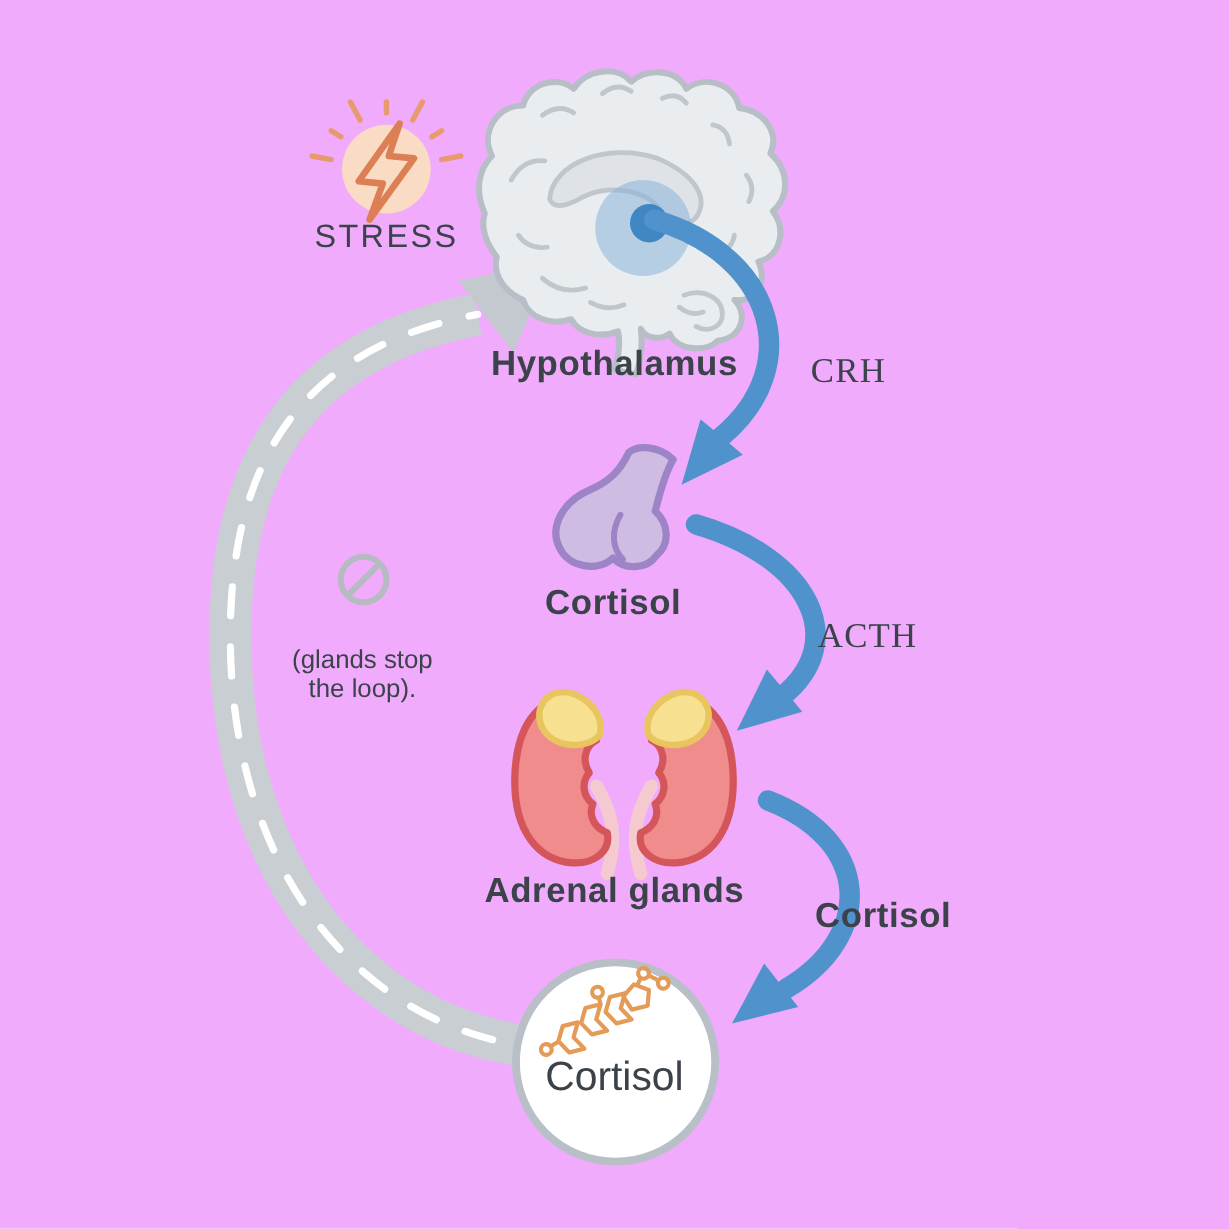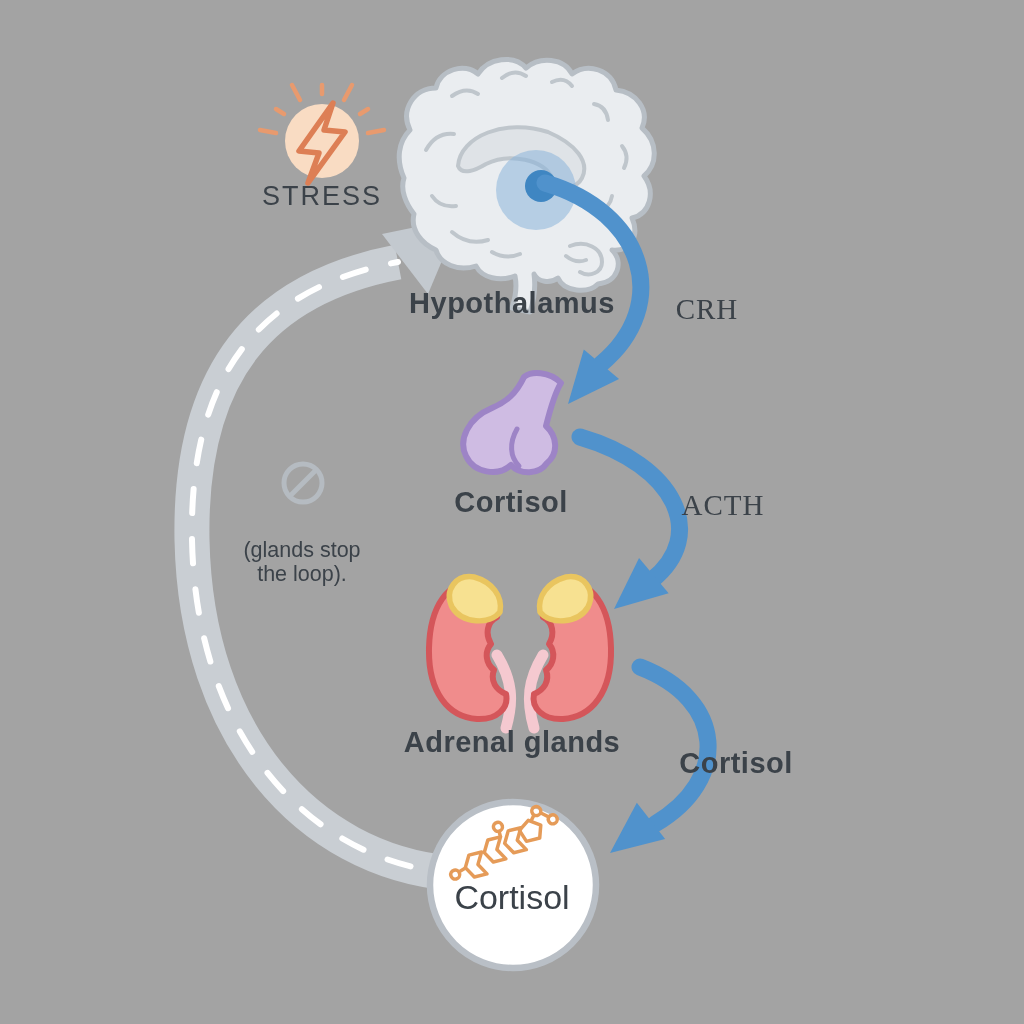--- a/index.html
+++ b/index.html
@@ -1,17 +1,17 @@
 <!DOCTYPE html>
 <html><head>
 <meta charset="utf-8">
 <style>
   html,body{margin:0;padding:0;background:#ffffff;}
   .stage{
-    position:relative;width:1024px;height:1024px;background:#a3a3a3;overflow:hidden;
+    position:relative;width:1024px;height:1024px;background:#f0abfc;overflow:hidden;
     font-family:"Liberation Sans", sans-serif;color:#3b4249;
   }
   .stage svg{position:absolute;left:0;top:0;}
   .lbl{
     position:absolute;transform:translate(-50%,-50%);
     white-space:pre-line;text-align:center;color:#3b4249;line-height:1.15;
   }
   .lbl-stress{font-size:27px;font-weight:500;letter-spacing:2px;}
   .lbl-node{font-size:29px;font-weight:700;letter-spacing:0.5px;}
   .lbl-hormone{font-size:29px;font-weight:400;letter-spacing:1px;font-family:Liberation Serif, serif;}
@@ -162,21 +162,21 @@
   </svg>
 
   <div class="lbl lbl-stress" style="left:322px;top:197px;">STRESS</div>
 
   <div class="lbl lbl-node" style="left:512px;top:304px;">Hypothalamus</div>
 
   <div class="lbl lbl-hormone" style="left:707px;top:310px;">CRH</div>
 
   <div class="lbl lbl-node" style="left:511px;top:503px;">Cortisol</div>
 
-  <div class="lbl lbl-hormone" style="left:723px;top:506px;">ACTH</div>
+  <div class="lbl lbl-hormone" style="left:723px;top:531px;">ACTH</div>
 
   <div class="lbl lbl-node" style="left:512px;top:743px;">Adrenal glands</div>
 
   <div class="lbl lbl-node" style="left:736px;top:764px;">Cortisol</div>
 
   <div class="lbl lbl-cortisol-node" style="left:512px;top:898px;">Cortisol</div>
 
   <div class="fb-block" style="left:302px;top:561px;">
     <div class="fb-note">(glands stop
 the loop).</div>

